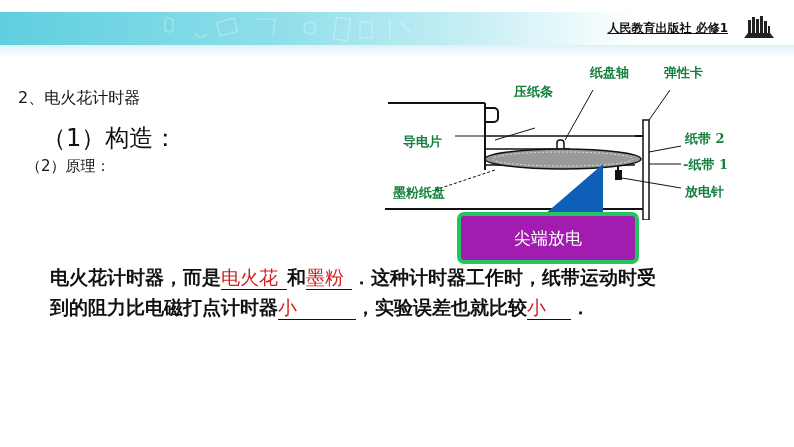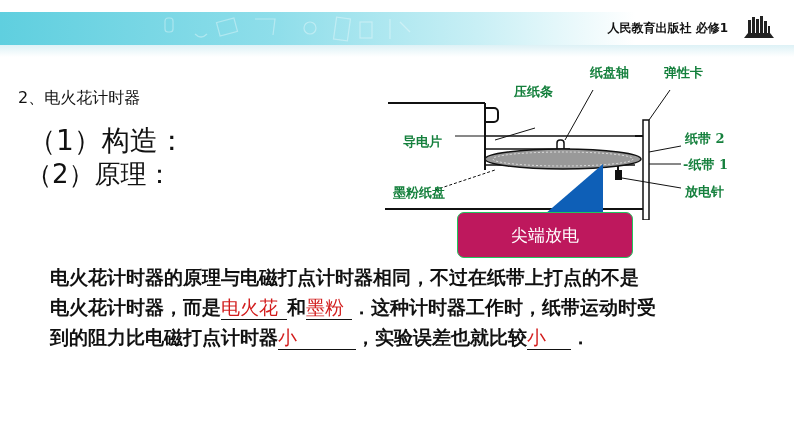--- a/index.html
+++ b/index.html
@@ -13,33 +13,34 @@
     background:linear-gradient(to right, #5fcfdf 0%, #8fdeea 35%, #c8eff5 60%, #ffffff 80%, #ffffff 100%);
   }
   .banner-shadow {
     position:absolute; left:0; top:45px; width:794px; height:12px;
     background:linear-gradient(to bottom, rgba(180,225,235,0.45), rgba(255,255,255,0));
   }
   .banner-deco { position:absolute; top:14px; opacity:0.35; }
   .publisher {
     position:absolute; right:66px; top:20px; font-size:12px; font-weight:bold; color:#111;
     letter-spacing:0px;
+    text-decoration:underline;
   }
   .logo-icon { position:absolute; right:18px; top:14px; width:34px; height:26px; }
 
   .heading { position:absolute; left:18px; top:88px; font-size:16px; color:#111; }
-  .sub1 { position:absolute; left:28px; top:122px; font-size:28px; color:#111; }
-  .sub2 { position:absolute; left:26px; top:157px; font-size:26px; color:#111; }
+  .sub1 { position:absolute; left:42px; top:122px; font-size:24px; color:#111; }
+  .sub2 { position:absolute; left:26px; top:157px; font-size:15px; color:#111; }
 
   .diagram { position:absolute; left:385px; top:60px; width:405px; height:160px; }
   .lbl { position:absolute; font-size:13px; font-weight:bold; color:#15803d; font-family:"DejaVu Serif", serif; }
 
   .callout {
     position:absolute; left:457px; top:212px; width:174px; height:44px;
-    background:#be185d; border-radius:7px; border:1px solid #22c55e;
+    background:#a21caf; border-radius:7px; border:4px solid #22c55e;
     color:#fff; font-size:17px; display:flex; align-items:center; justify-content:center;
   }
   .callout-tail { position:absolute; left:545px; top:164px; }
 
   .para {
     position:absolute; left:50px; top:262px; width:740px;
     font-size:19px; font-weight:bold; color:#111; line-height:30px;
     font-family:"DejaVu Sans", sans-serif;
   }
   .para .line { white-space:nowrap; height:30px; }
@@ -127,20 +128,19 @@
   <span class="lbl" style="left:8px;top:124px">墨粉纸盘</span>
   <span class="lbl" style="left:300px;top:123px">放电针</span>
 </div>
 
 <svg class="callout-tail" width="60" height="52" viewBox="0 0 60 52">
   <path d="M58 0 L58 50 L0 50 Z" fill="#0e5fb7"></path>
 </svg>
 <div class="callout">尖端放电</div>
 
 <div class="para">
-  <div class="line">电火花计时器的原理与电磁打点计时器相同，不过在纸带上打点的不是</div>
   <div class="line">
     <span>电火花计时器，而是</span><span class="blank" style="width:66px">电火花</span><span>和</span><span class="blank" style="width:46px">墨粉</span><span>．这种计时器工作时，纸带运动时受</span>
   </div>
   <div class="line">
     <span>到的阻力比电磁打点计时器</span><span class="blank" style="width:78px">小</span><span>，实验误差也就比较</span><span class="blank" style="width:44px">小</span><span>．</span>
   </div>
 </div>
 
 </body></html>

